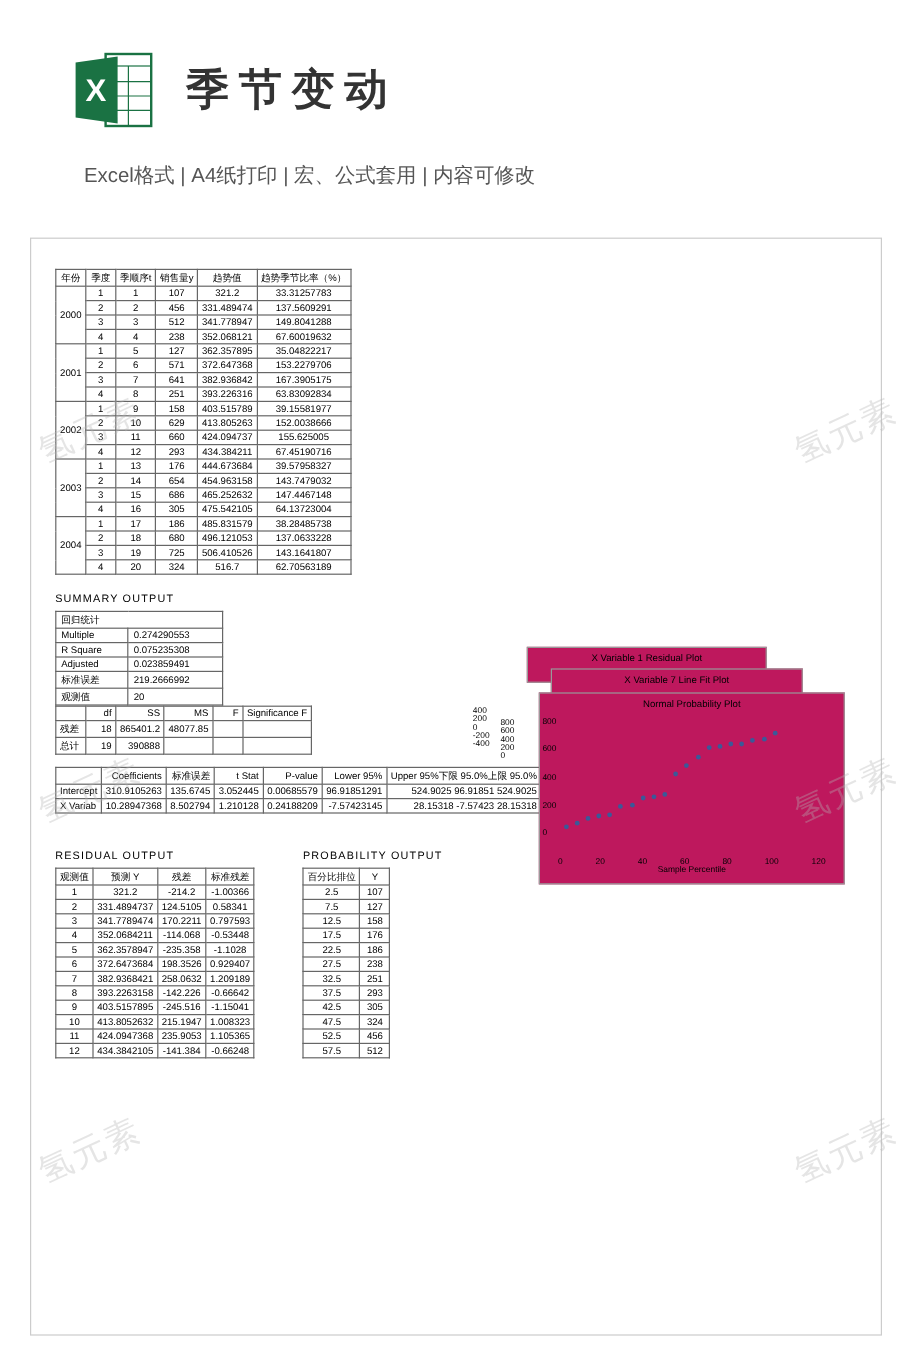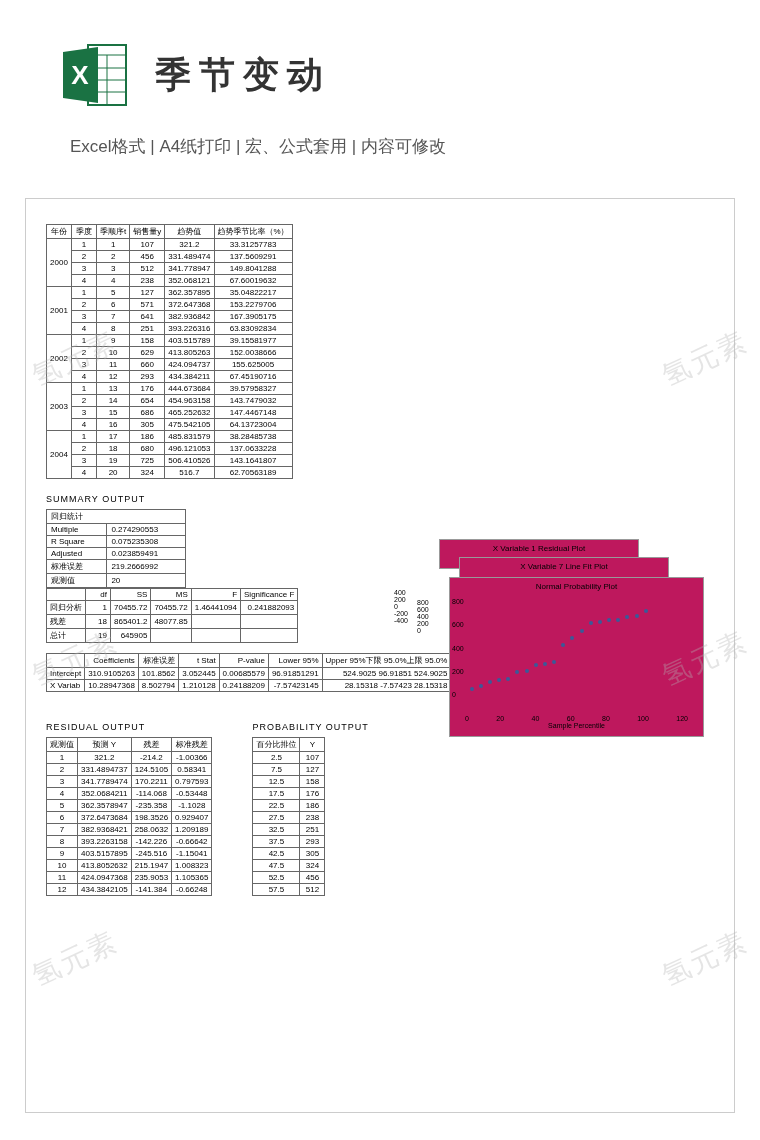--- a/index.html
+++ b/index.html
@@ -251,39 +251,31 @@
           <td></td>
           <td>df</td>
           <td>SS</td>
           <td>MS</td>
           <td>F</td>
           <td>Significance F</td>
         </tr>
     </tbody>
       <tbody id="anova-body">
         <tr>
-          <td>回归分析</td>
-          <td>1</td>
-          <td>70455.72</td>
-          <td>70455.72</td>
-          <td>1.46441094</td>
-          <td>0.241882093</td>
-        </tr>
-        <tr>
           <td>残差</td>
           <td>18</td>
           <td>865401.2</td>
           <td>48077.85</td>
           <td></td>
           <td></td>
         </tr>
         <tr>
           <td>总计</td>
           <td>19</td>
-          <td>645905</td>
+          <td>390888</td>
           <td></td>
           <td></td>
           <td></td>
         </tr>
       </tbody>
   </table>
 
   <br>
   <table class="anova">
     <tbody>
@@ -294,21 +286,21 @@
           <td>t Stat</td>
           <td>P-value</td>
           <td>Lower 95%</td>
           <td>Upper 95%下限 95.0%上限 95.0%</td>
         </tr>
     </tbody>
       <tbody id="coef-body">
         <tr>
           <td>Intercept</td>
           <td>310.9105263</td>
-          <td>101.8562</td>
+          <td>135.6745</td>
           <td>3.052445</td>
           <td>0.00685579</td>
           <td>96.91851291</td>
           <td>524.9025 96.91851 524.9025</td>
         </tr>
         <tr>
           <td>X Variab</td>
           <td>10.28947368</td>
           <td>8.502794</td>
           <td>1.210128</td>

